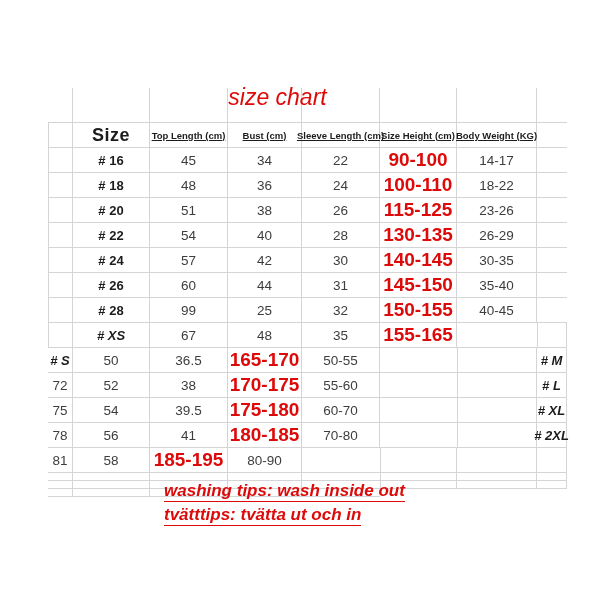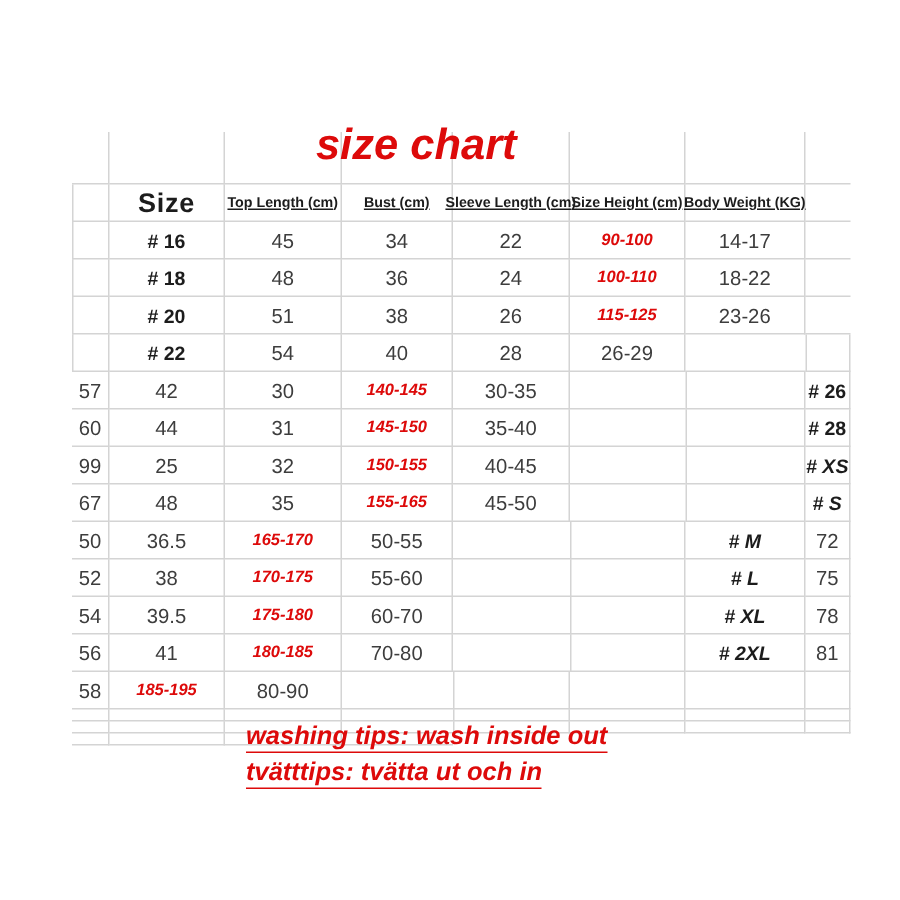--- a/index.html
+++ b/index.html
@@ -24,26 +24,26 @@
     display:flex;align-items:center;justify-content:center;
     box-sizing:border-box;overflow:visible;white-space:nowrap;
   }
   .vr{border-right:1px solid var(--grid);}
   .vl{border-left:1px solid var(--grid);}
   .size-hdr{font-size:18px;font-weight:bold;color:var(--t1);letter-spacing:0.5px;}
   .col-hdr{font-size:9.5px;font-weight:bold;color:var(--t1);text-decoration:underline;}
   .size{font-size:13px;font-weight:bold;color:var(--t1);}
   .size.it{font-style:italic;}
   .val{font-size:13.5px;color:var(--t2);}
-  .hval{font-size:11px;font-weight:bold;font-style:italic;color:var(--accent);}
+  .hval{font-size:19px;font-weight:bold;color:var(--accent);}
   #title-overlay{
     position:absolute;left:25px;top:0;width:409px;height:35px;
     display:flex;align-items:center;justify-content:center;
     padding-bottom:16px;box-sizing:border-box;
-    font-size:29px;font-weight:bold;font-style:italic;color:var(--accent);
+    font-size:23px;font-weight:normal;font-style:italic;color:var(--accent);
   }
   .note{
     position:absolute;left:164px;
     font-size:17px;font-weight:bold;font-style:italic;color:var(--accent);
     white-space:nowrap;
   }
   .note span{border-bottom:1.6px solid var(--accent);padding-bottom:1px;text-align:right;}
   #note1{top:481px;}
   #note2{top:505px;}
 </style>
@@ -92,23 +92,25 @@
     <div class="cell vr val">38</div>
     <div class="cell vr val">26</div>
     <div class="cell vr hval">115-125</div>
     <div class="cell vr val">23-26</div>
     <div class="cell"></div>
     <div class="cell vl vr"></div>
     <div class="cell vr size"># 22</div>
     <div class="cell vr val">54</div>
     <div class="cell vr val">40</div>
     <div class="cell vr val">28</div>
+    <div class="cell vr hval">130-135</div>
     <div class="cell vr val">26-29</div>
     <div class="cell"></div>
     <div class="cell vl vr"></div>
+    <div class="cell vr size"># 24</div>
     <div class="cell vr val">57</div>
     <div class="cell vr val">42</div>
     <div class="cell vr val">30</div>
     <div class="cell vr hval">140-145</div>
     <div class="cell vr val">30-35</div>
     <div class="cell"></div>
     <div class="cell vl vr"></div>
     <div class="cell vr size"># 26</div>
     <div class="cell vr val">60</div>
     <div class="cell vr val">44</div>
@@ -123,21 +125,20 @@
     <div class="cell vr val">32</div>
     <div class="cell vr hval">150-155</div>
     <div class="cell vr val">40-45</div>
     <div class="cell"></div>
     <div class="cell vl vr"></div>
     <div class="cell vr size it"># XS</div>
     <div class="cell vr val">67</div>
     <div class="cell vr val">48</div>
     <div class="cell vr val">35</div>
     <div class="cell vr hval">155-165</div>
-    <div class="cell vr val">45-50</div>
     <div class="cell"></div>
     <div class="cell vl vr"></div>
     <div class="cell vr size it"># S</div>
     <div class="cell vr val">50</div>
     <div class="cell vr val">36.5</div>
     <div class="cell vr hval">165-170</div>
     <div class="cell vr val">50-55</div>
     <div class="cell"></div>
     <div class="cell vl vr"></div>
     <div class="cell vr size it"># M</div>

